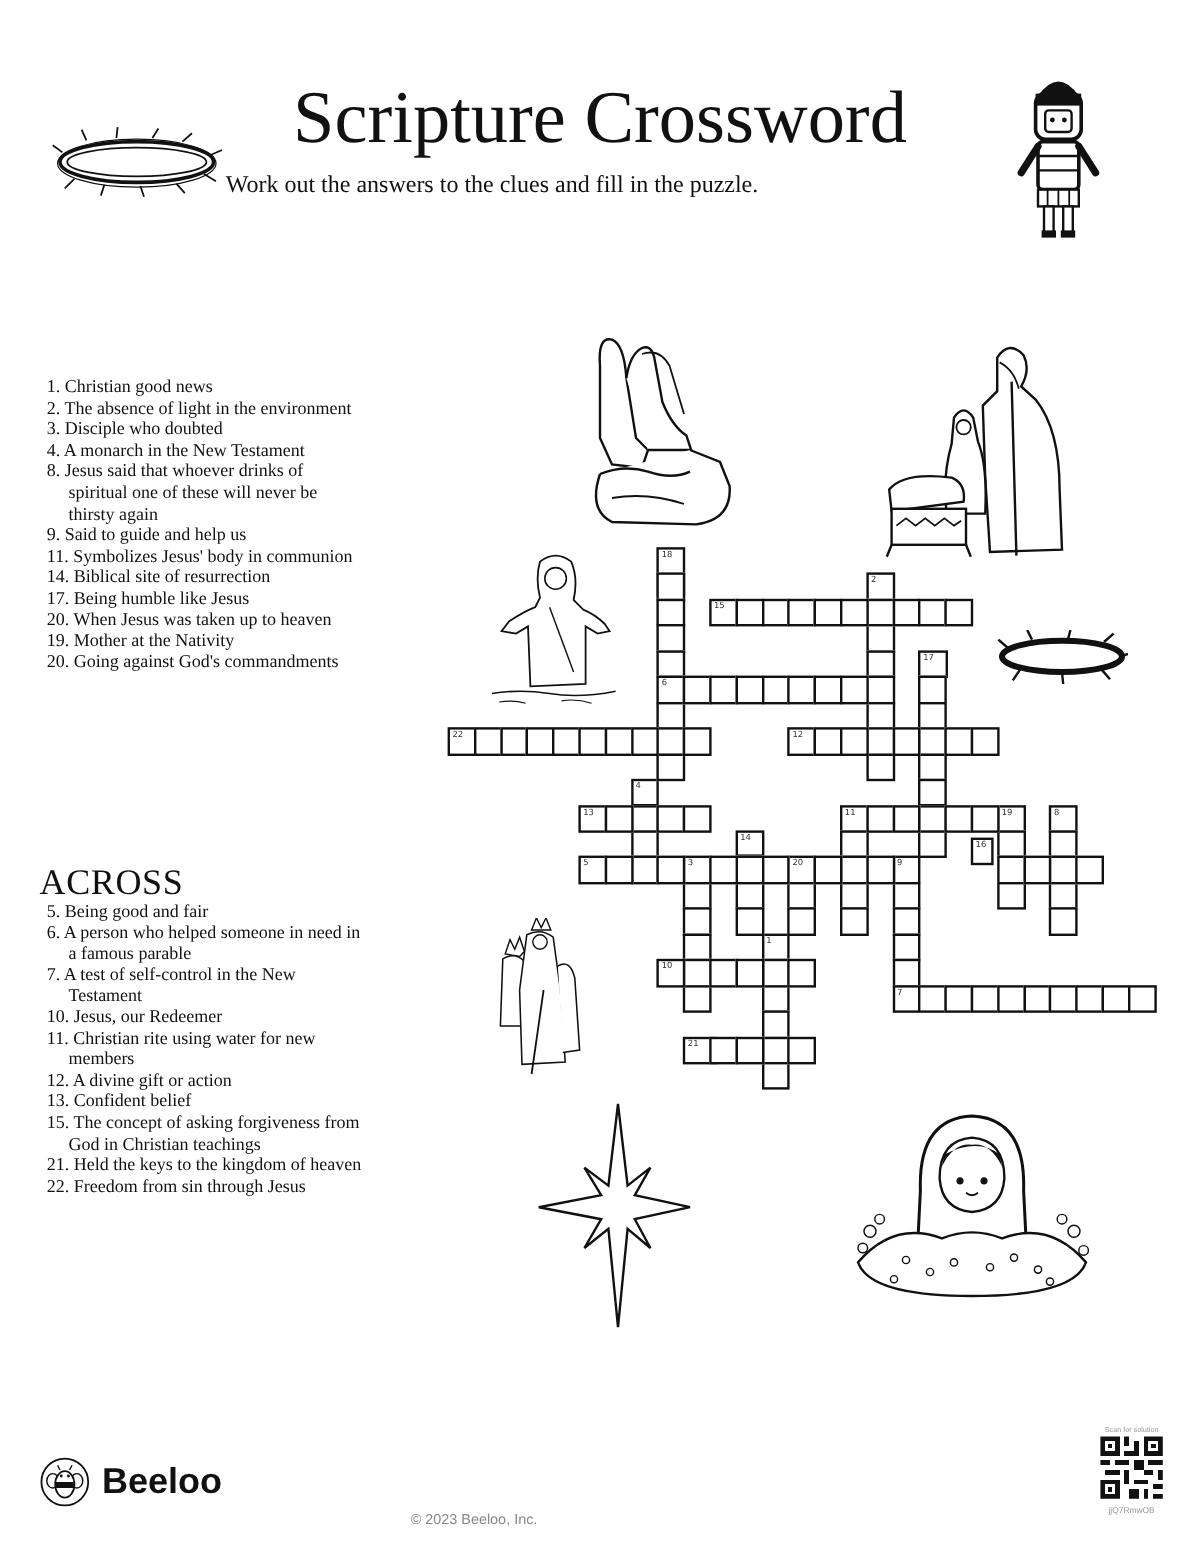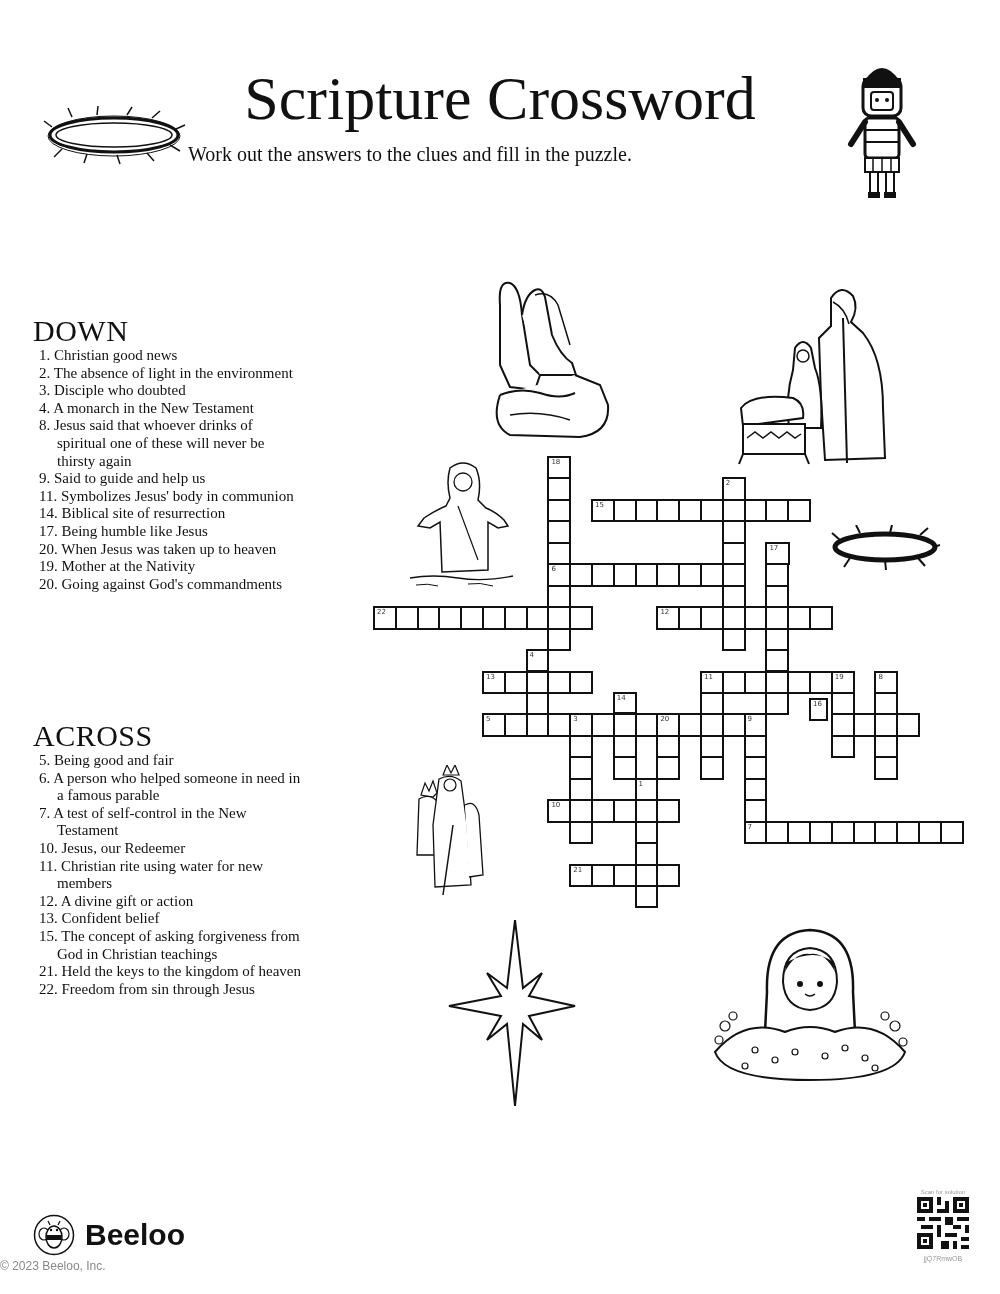--- a/index.html
+++ b/index.html
@@ -8,21 +8,21 @@
   .subtitle{position:absolute;left:0;width:820px;top:143px;text-align:center;font-family:"Liberation Serif",serif;font-size:20px;color:#111;}
   .clues{position:absolute;left:33px;width:270px;font-family:"Liberation Serif",serif;}
   .clues h2{margin:0;font-weight:normal;font-size:30px;line-height:32px;letter-spacing:0.5px;}
   .clue{font-size:15px;line-height:17.6px;padding-left:22px;text-indent:-18px;margin-left:2px;}
   .grid{position:absolute;left:0;top:0;width:1000px;height:1294px;}
   .cell{position:absolute;box-sizing:border-box;border:2px solid #111;background:#fff;}
   .num{position:absolute;left:2px;top:0px;font-family:"DejaVu Sans",sans-serif;font-size:7px;line-height:9px;color:#333;}
   .pic{position:absolute;}
   .footer-logo{position:absolute;left:33px;top:1214px;display:flex;align-items:center;}
   .brand{font-family:"Liberation Sans",sans-serif;font-weight:bold;font-size:30px;margin-left:10px;color:#111;}
-  .copyright{position:absolute;left:0;width:790px;top:1259px;font-family:"Liberation Sans",sans-serif;font-size:12px;color:#888;}
+  .copyright{position:absolute;left:0;width:790px;top:1259px;text-align:center;font-family:"Liberation Sans",sans-serif;font-size:12px;color:#888;}
   .qr-wrap{position:absolute;left:913px;top:1189px;width:60px;text-align:center;font-family:"Liberation Sans",sans-serif;}
   .qr-label{font-size:6px;color:#999;}
   .qr-code{font-size:7px;color:#999;margin-top:2px;}
 </style>
 </head>
 <body>
 
 <div class="title">Scripture Crossword</div>
 <div class="subtitle">Work out the answers to the clues and fill in the puzzle.</div>
 
@@ -145,21 +145,20 @@
       <circle cx="90" cy="130" r="3"></circle>
     <circle cx="120" cy="134" r="3"></circle>
       <circle cx="140" cy="126" r="3"></circle>
       <circle cx="160" cy="136" r="3"></circle>
     <circle cx="40" cy="144" r="3"></circle>
       <circle cx="170" cy="146" r="3"></circle>
   </g>
 </svg>
 
 <div class="clues" style="top:315px">
-  <h2>DOWN</h2>
   <div id="down-list">
       <div class="clue"><span>1.</span> <span>Christian good news</span></div>
       <div class="clue"><span>2.</span> <span>The absence of light in the environment</span></div>
       <div class="clue"><span>3.</span> <span>Disciple who doubted</span></div>
       <div class="clue"><span>4.</span> <span>A monarch in the New Testament</span></div>
       <div class="clue"><span>8.</span> <span>Jesus said that whoever drinks of spiritual one of these will never be thirsty again</span></div>
       <div class="clue"><span>9.</span> <span>Said to guide and help us</span></div>
       <div class="clue"><span>11.</span> <span>Symbolizes Jesus' body in communion</span></div>
       <div class="clue"><span>14.</span> <span>Biblical site of resurrection</span></div>
       <div class="clue"><span>17.</span> <span>Being humble like Jesus</span></div>

